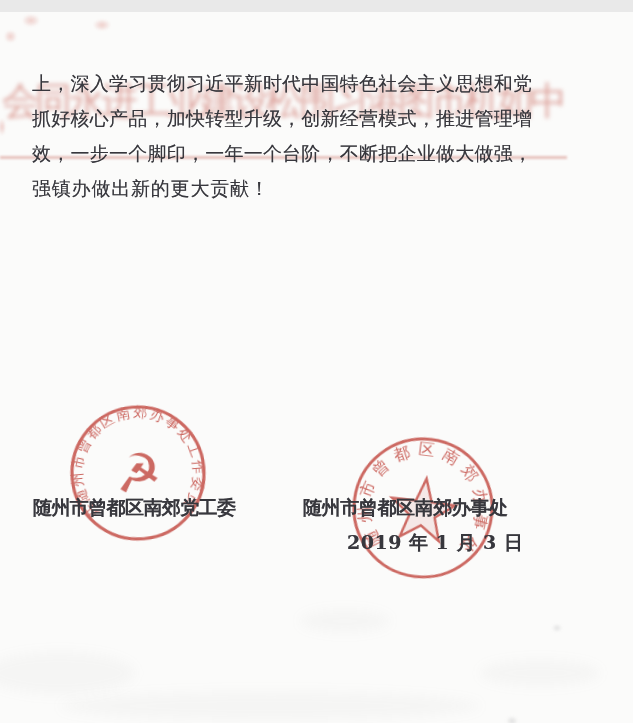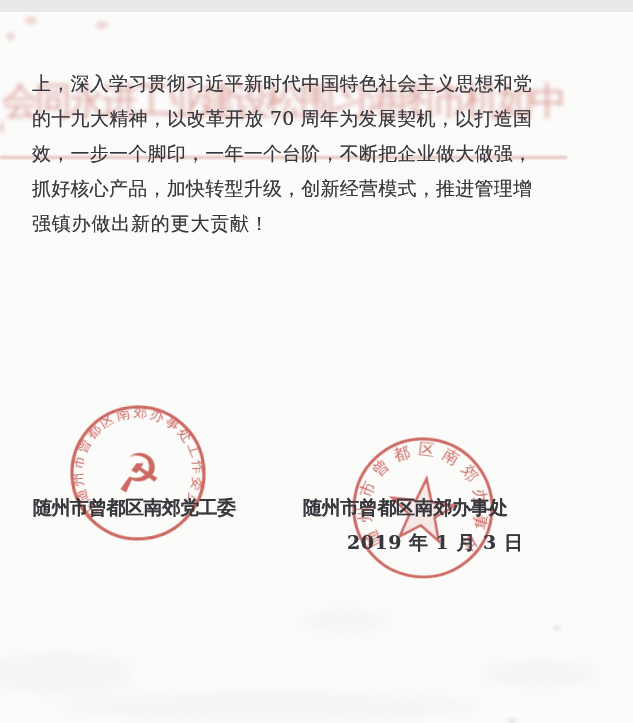--- a/index.html
+++ b/index.html
@@ -79,23 +79,22 @@
   <div class="speck pink" style="left:-2px;top:106px;width:8px;height:18px;"></div>
   <div class="speck gray" style="left:506px;top:704px;width:12px;height:10px;"></div>
   <div class="speck gray" style="left:552px;top:612px;width:10px;height:8px;"></div>
   <div class="smudge" style="left:-15px;top:640px;width:150px;height:42px;"></div>
   <div class="smudge" style="left:60px;top:680px;width:420px;height:28px;"></div>
   <div class="smudge" style="left:300px;top:598px;width:90px;height:22px;"></div>
   <div class="smudge" style="left:480px;top:648px;width:120px;height:26px;"></div>
 
   <div class="body-text">
     <div class="line">上，深入学习贯彻习近平新时代中国特色社会主义思想和党</div>
-    <div class="line">的十九大精神，以改革开放 70 周年为发展契机，以打造国</div>
+    <div class="line">抓好核心产品，加快转型升级，创新经营模式，推进管理增</div>
     <div class="line">效，一步一个脚印，一年一个台阶，不断把企业做大做强，</div>
-    <div class="line">抓好核心产品，加快转型升级，创新经营模式，推进管理增</div>
     <div class="line last">强镇办做出新的更大贡献！</div>
   </div>
 
   <svg class="seal seal-left" width="170" height="170" viewBox="0 0 170 170">
     <circle class="seal-ring" cx="85" cy="85" r="66" stroke-width="3.2"></circle>
     <path id="arcL" d="M 39,117 A 56,56 0 1 1 131,117" fill="none"></path>
     <text class="seal-arc arc-left" text-anchor="middle">
       <textPath href="#arcL" startOffset="50%">中共随州市曾都区南郊办事处工作委员会</textPath>
     </text>
     <text class="seal-emblem-glyph" x="85" y="103" font-size="52" text-anchor="middle">☭</text>

